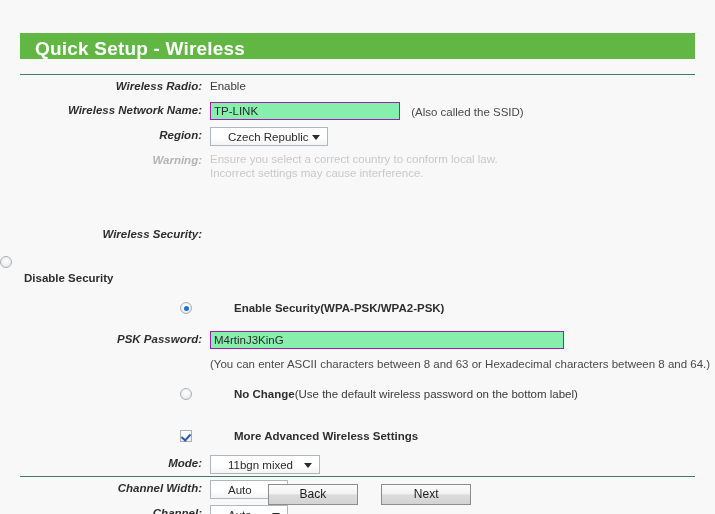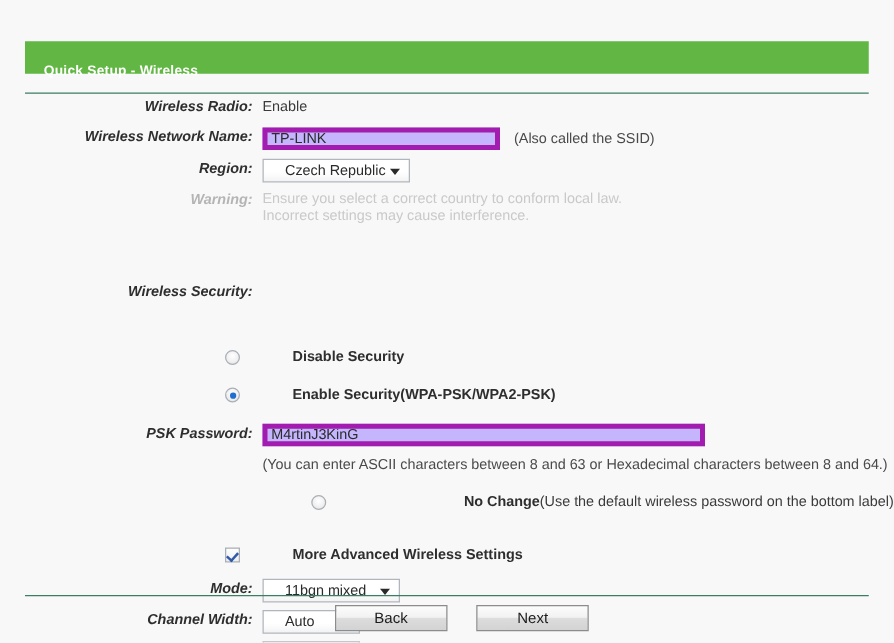--- a/index.html
+++ b/index.html
@@ -28,22 +28,22 @@
     left: 20px;
     top: 33px;
     width: 675px;
     height: 26px;
     background: #62b744;
     box-sizing: border-box;
   }
   .title-bar .title-text {
     position: absolute;
     left: 15px;
-    top: 18px;
-    font-size: 11px;
+    top: 5px;
+    font-size: 19px;
     font-weight: bold;
     color: #ffffff;
     letter-spacing: 0.2px;
     white-space: nowrap;
   }
 
   
   .rule {
     position: absolute;
     left: 20px;
@@ -99,22 +99,22 @@
   }
 
   
   input.txt {
     font-family: "Liberation Sans", sans-serif;
     font-size: 11.5px;
     color: #2b2b2b;
     height: 18px;
     line-height: 18px;
     padding: 1px 3px;
-    border: 4px solid #a21caf;
-    background: #c4b5fd;
+    border: 1px solid #a21caf;
+    background: #86efac;
     box-sizing: border-box;
     outline: none;
   }
   input.ssid { width: 190px; }
   input.psk  { width: 354px; }
 
   .suffix {
     display: inline-block;
     margin-left: 8px;
     font-size: 11.5px;
@@ -307,21 +307,21 @@
         <div class="warn-text">Ensure you select a correct country to conform local law.</div>
         <div class="warn-text">Incorrect settings may cause interference.</div>
       </div>
     </div>
 
     <div class="row" style="margin-top:46px;">
       <div class="lbl">Wireless Security:</div>
       <div class="fld"></div>
     </div>
 
-    <div class="opt-row" style="margin-top:36px;">
+    <div class="opt-row" style="margin-top:12px;flex-direction:column;">
       <div class="opt-spacer"></div>
       <div class="ctrl-cell">
         <span class="radio"></span>
       </div>
       <div class="opt-label">Disable Security</div>
     </div>
 
     <div class="opt-row" style="margin-top:14px;">
       <div class="opt-spacer"></div>
       <div class="ctrl-cell">
@@ -337,21 +337,21 @@
       </div>
     </div>
 
     <div class="row" style="margin-top:7px;">
       <div class="lbl"></div>
       <div class="fld">
         <span class="hint">(You can enter ASCII characters between 8 and 63 or Hexadecimal characters between 8 and 64.)</span>
       </div>
     </div>
 
-    <div class="opt-row" style="margin-top:14px;justify-content:space-between;">
+    <div class="opt-row" style="margin-top:14px;">
       <div class="opt-spacer"></div>
       <div class="ctrl-cell">
         <span class="radio"></span>
       </div>
       <div class="opt-label">
         <span>No Change</span><span class="normal">(Use the default wireless password on the bottom label)</span>
       </div>
     </div>
 
     <div class="opt-row" style="margin-top:26px;">

